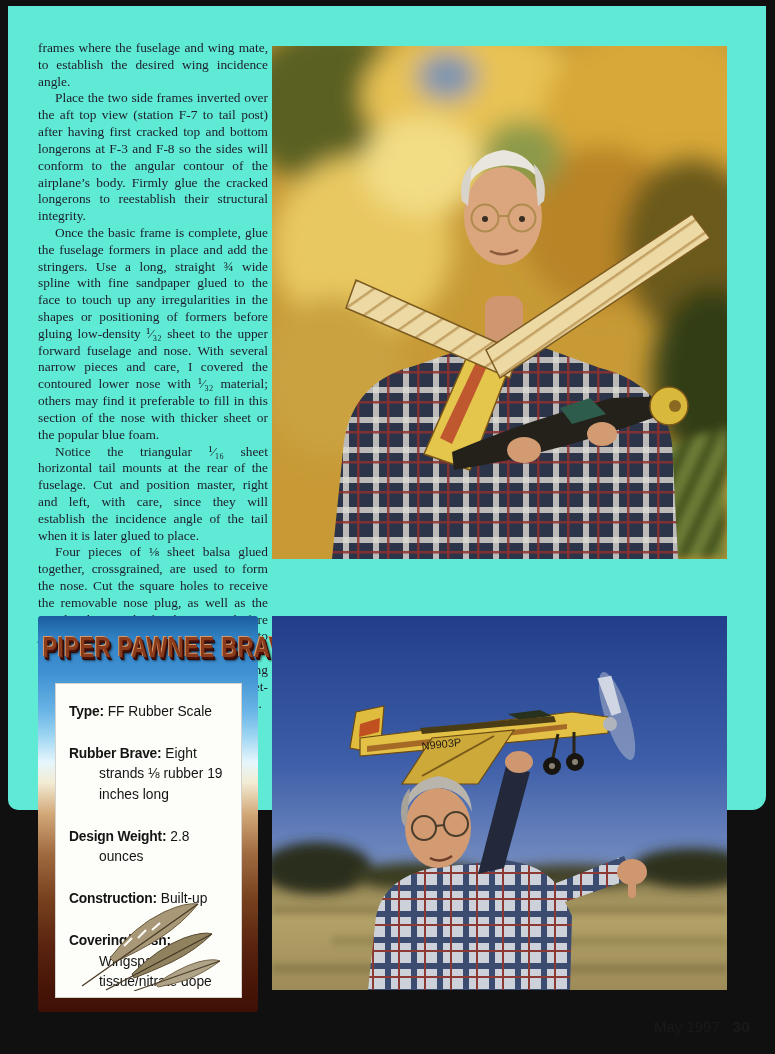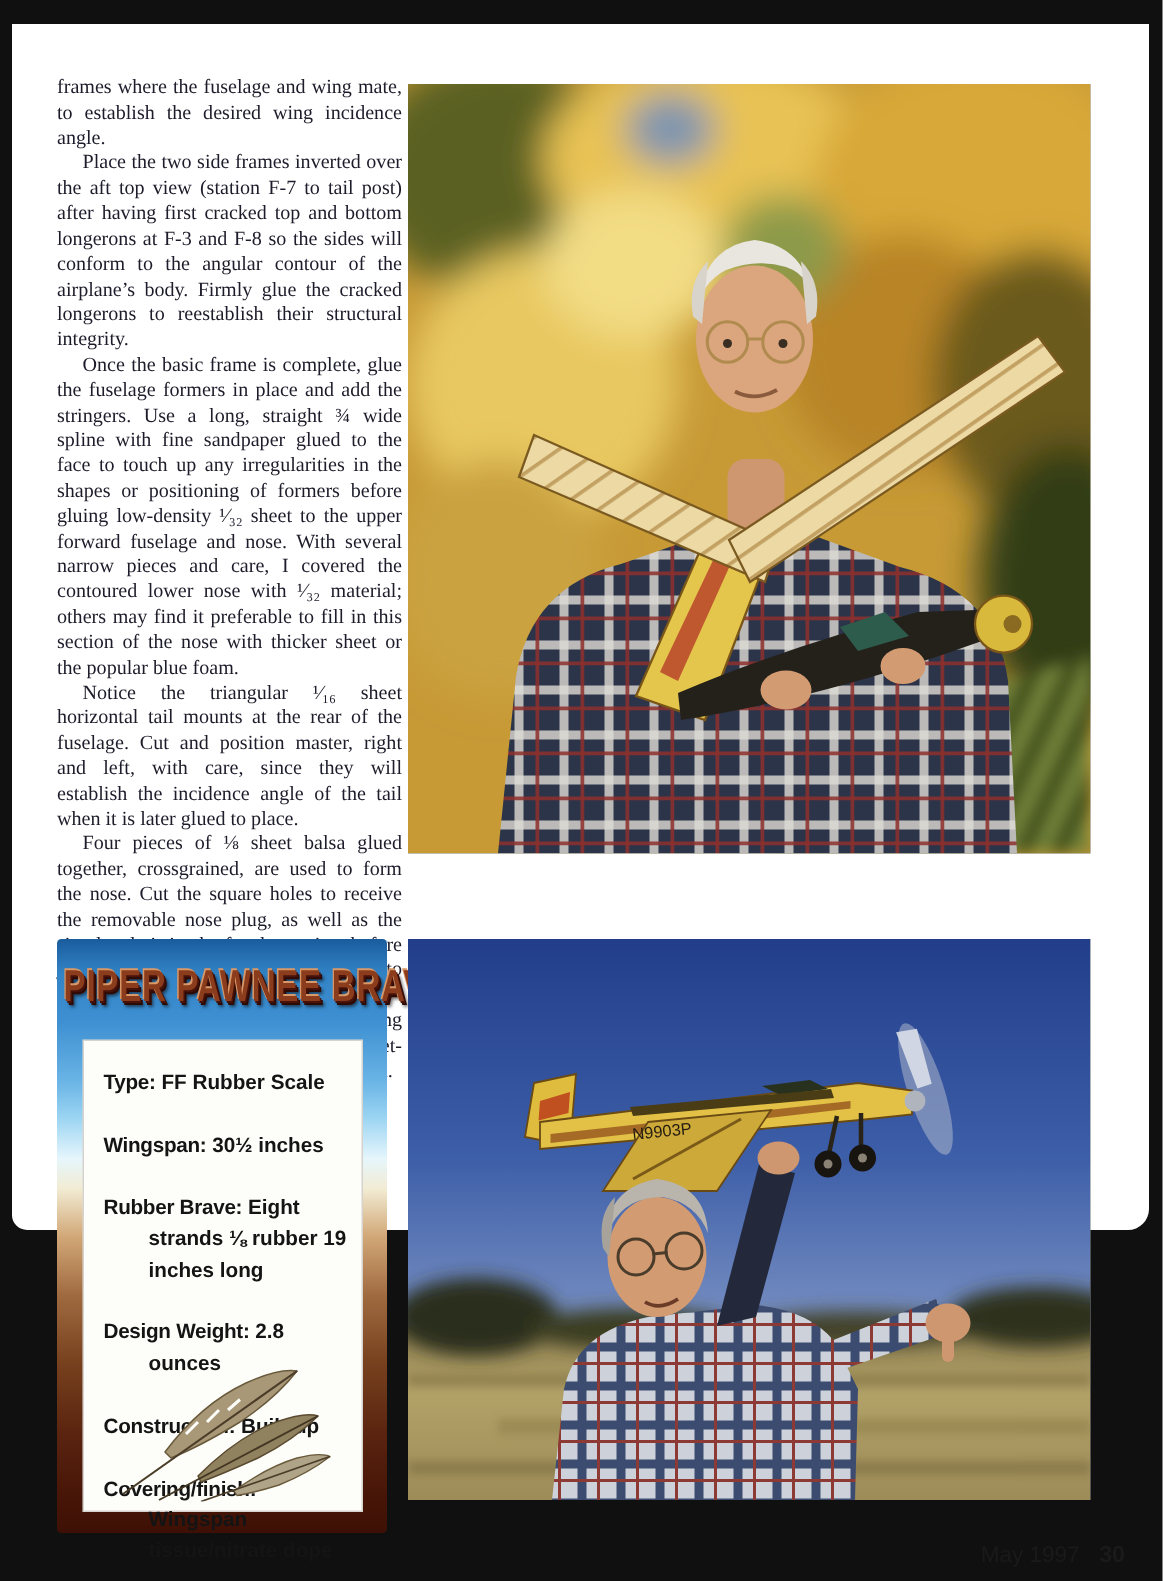--- a/index.html
+++ b/index.html
@@ -1,22 +1,22 @@
 <!DOCTYPE html>
 <html><head>
 <meta charset="utf-8">
 <style>
   html,body{margin:0;padding:0;}
   body{
     width:775px;height:1054px;position:relative;background:#101010;
     font-family:"Liberation Sans","DejaVu Sans",sans-serif;overflow:hidden;
   }
   .page{
-    position:absolute;left:8px;top:16px;width:758px;height:804px;
-    background:#ffffff;border-radius:0 0 14px 10px;
+    position:absolute;left:8px;top:6px;width:758px;height:804px;
+    background:#5eead4;border-radius:0 0 14px 10px;
   }
   
   .article{
     position:absolute;left:30px;top:34px;width:230px;
     font-family:"Liberation Serif","DejaVu Serif",serif;
     font-size:13.4px;line-height:1.255;color:#1d1c2a;text-align:justify;
   }
   .article p{margin:0;text-indent:17px;}
   .article p.cont{text-indent:0;}
   
@@ -49,21 +49,21 @@
     font-weight:bold;font-size:23px;letter-spacing:0.5px;
     transform:scaleY(1.3) scaleX(0.96);transform-origin:center top;
     color:#8a3c1c;
     text-shadow:-1px -1px 0 #d89868, 1px 1px 0 #47120a, 2px 2px 0 #2e0a05,
                 3px 3px 2px rgba(10,0,0,0.55);
     white-space:nowrap;
   }
   .spec-inner{
     position:absolute;left:17px;right:16px;top:67px;bottom:14px;
     background:#fdfdf9;border:1px solid rgba(40,20,10,0.18);
-    padding:18px 10px 0 13px;box-sizing:border-box;font-weight:bold;
+    padding:18px 10px 0 13px;box-sizing:border-box;
   }
   .spec-item{
     font-size:13.8px;line-height:1.5;color:#141414;margin-bottom:21px;
     padding-left:30px;text-indent:-30px;
   }
   .spec-item b{letter-spacing:-0.2px;}
   .feathers{position:absolute;left:16px;bottom:6px;}
   
   .footer{
     position:absolute;right:16px;top:1012px;font-size:15px;color:#1a1a1a;
@@ -163,24 +163,20 @@
   </div>
 
 
 
   <div class="spec-frame">
     <div class="spec-title">PIPER PAWNEE BRAVE</div>
     <div class="spec-inner">
       <div class="spec-item">
         <b>Type:</b>
         <span>FF Rubber Scale</span>
-      </div>
-      <div class="spec-item">
-        <b>Wingspan:</b>
-        <span>30½ inches</span>
       </div>
       <div class="spec-item">
         <b>Rubber Brave:</b>
         <span>Eight strands ⅛ rubber 19 inches long</span>
       </div>
       <div class="spec-item">
         <b>Design Weight:</b>
         <span>2.8 ounces</span>
       </div>
       <div class="spec-item">

